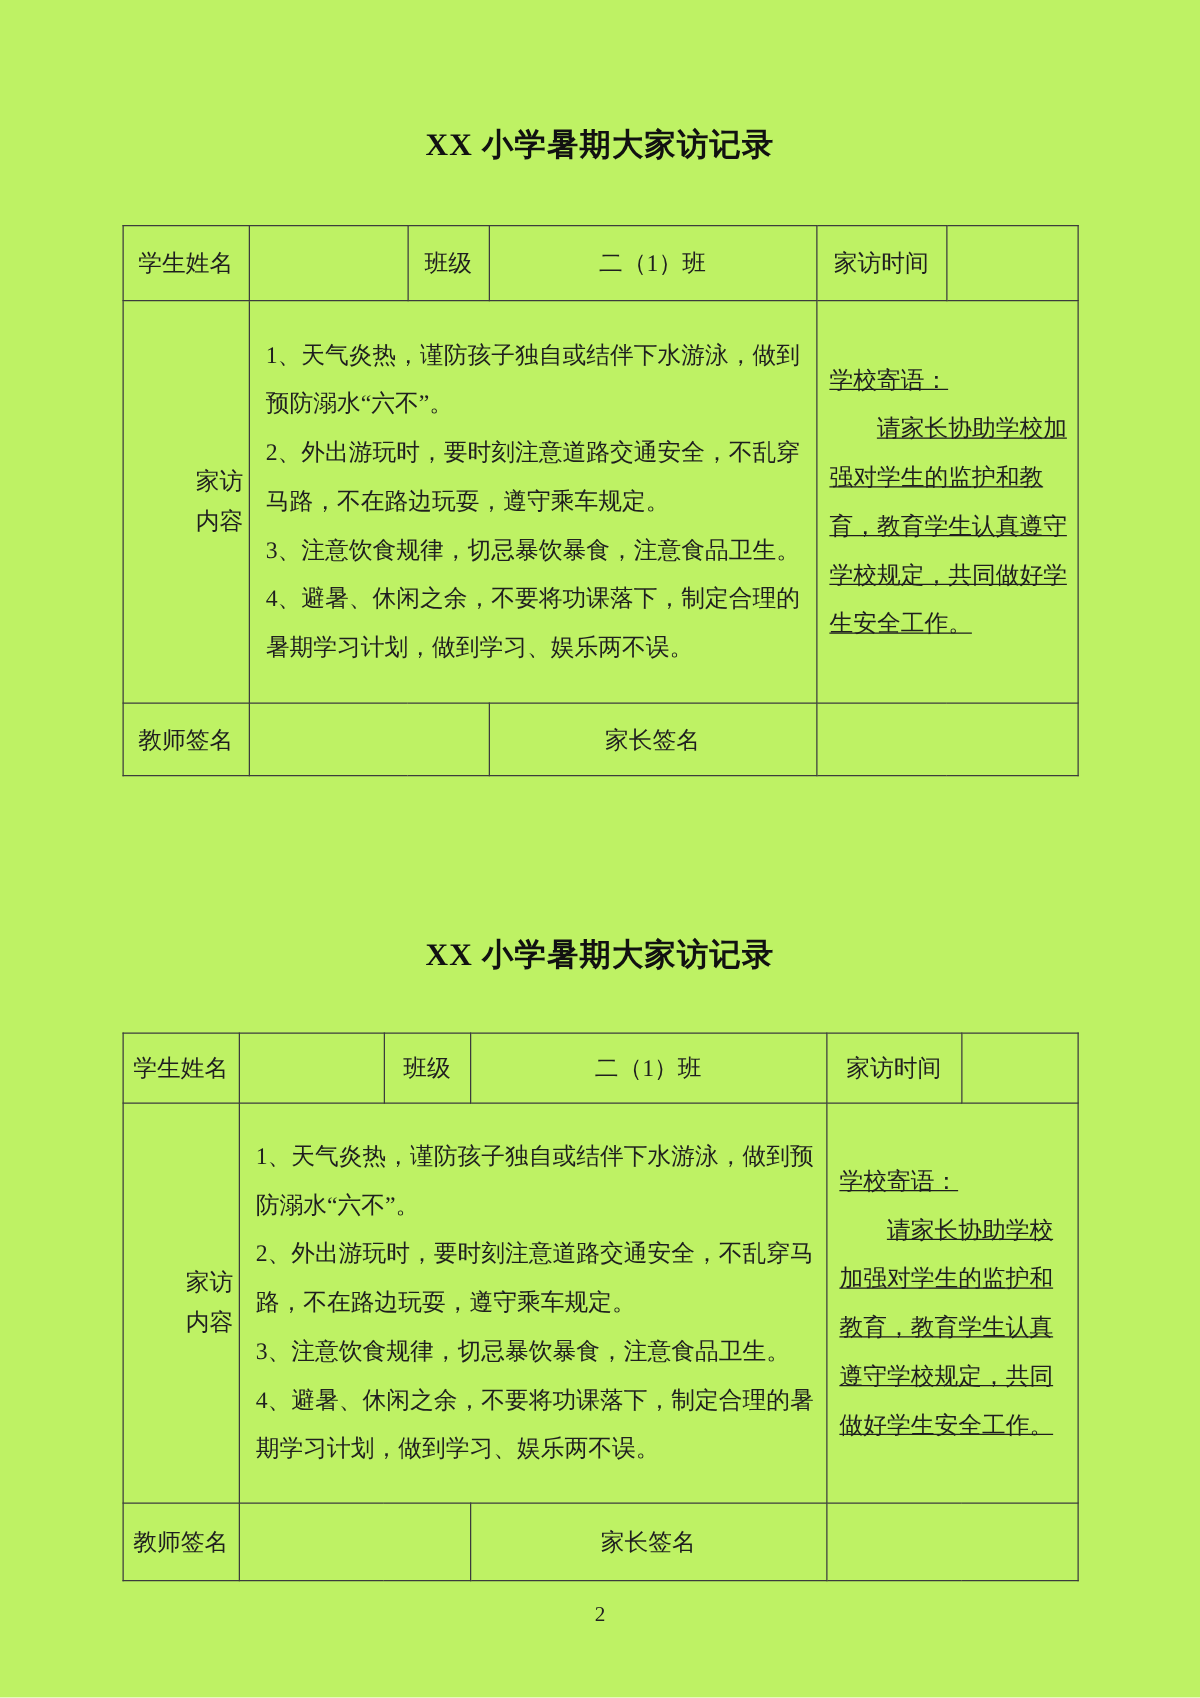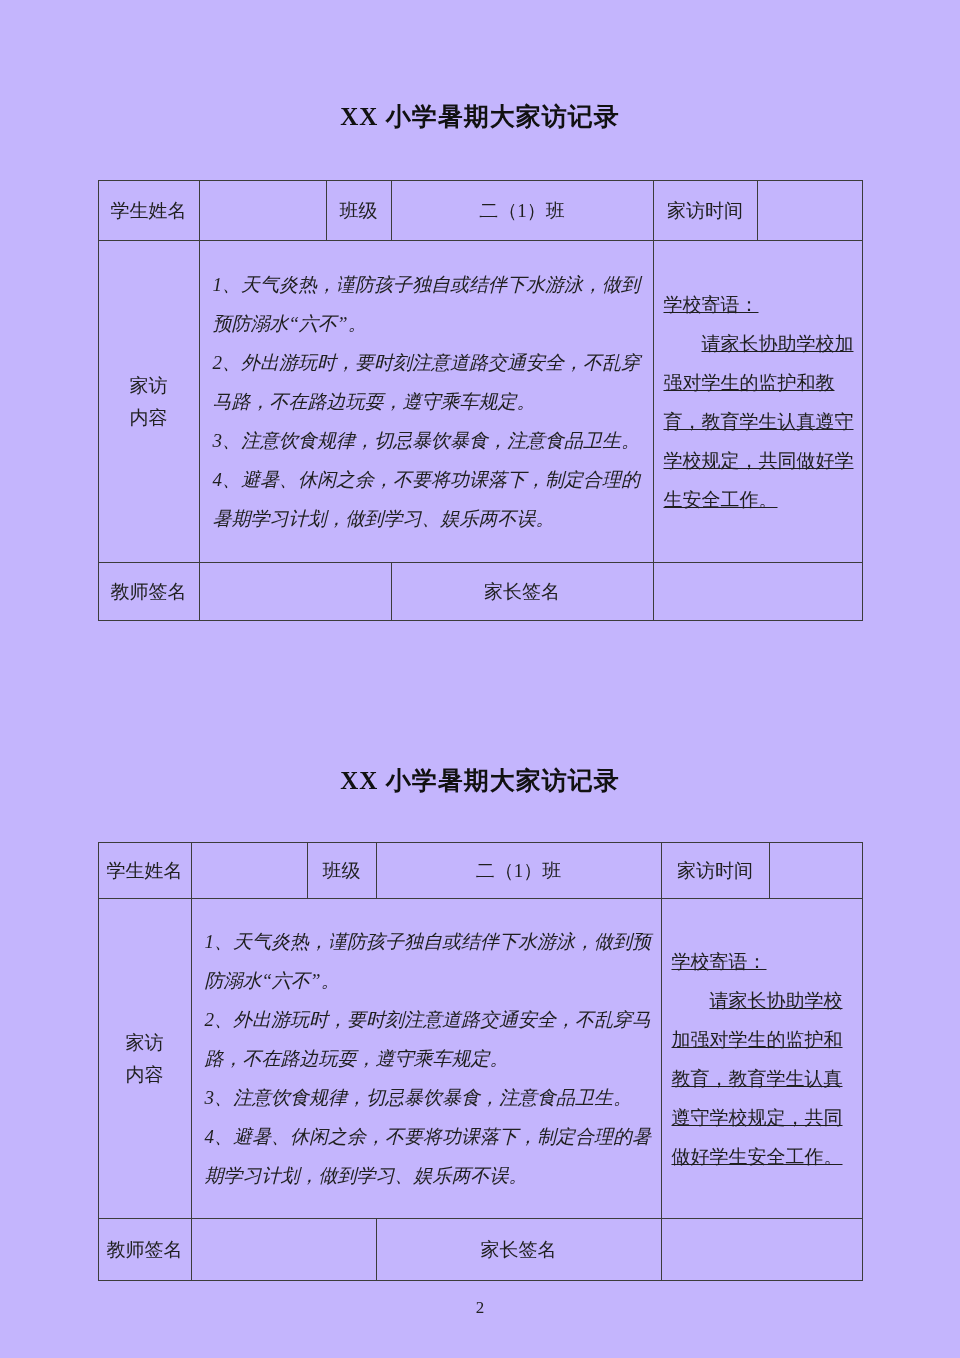--- a/index.html
+++ b/index.html
@@ -5,41 +5,41 @@
   html, body {
     margin: 0;
     padding: 0;
     background: #ffffff;
   }
   .page {
     position: relative;
     width: 960px;
     height: 1358px;
     margin: 0 auto;
-    background: #c4b5fd;
+    background: #bef264;
     overflow: hidden;
     font-family: "Liberation Serif", "DejaVu Serif", serif;
     color: #1f1f1f;
   }
   .doc-title {
     margin: 0;
     text-align: center;
     font-size: 25px;
     font-weight: bold;
     line-height: 34px;
     letter-spacing: 1px;
     color: #111111;
   }
   .title-1 { padding-top: 100px; }
   .title-2 { padding-top: 127px; }
   .form-table {
     border-collapse: collapse;
     table-layout: fixed;
     width: 764px;
-    margin: 16px auto;
+    margin: 0 auto;
   }
   .mt-table-1 { margin-top: 46px; }
   .mt-table-2 { margin-top: 44px; }
   .form-table td {
     border: 1px solid #3c3c3c;
     vertical-align: middle;
     font-size: 19px;
     padding: 2px 4px;
     overflow: hidden;
   }
@@ -59,25 +59,24 @@
   .t2 col.c6 { width: 93px; }
   
   .t1 .row-head td { height: 55px; }
   .t1 .row-body td { height: 317px; }
   .t1 .row-sign td { height: 53px; }
   .t2 .row-head td { height: 51px; }
   .t2 .row-body td { height: 315px; }
   .t2 .row-sign td { height: 57px; }
 
   .cell-center { text-align: center; }
-  .label-2line div { line-height: 32px; text-align: center; }
+  .label-2line div { line-height: 32px; text-align: right; }
   .content-cell {
     padding-left: 13px !important;
     padding-right: 6px !important;
-    font-style: italic;
   }
   .content-cell p {
     margin: 0;
     line-height: 39px;
     text-align: left;
   }
   .message-cell {
     padding-left: 10px !important;
     padding-right: 5px !important;
     line-height: 39px;

